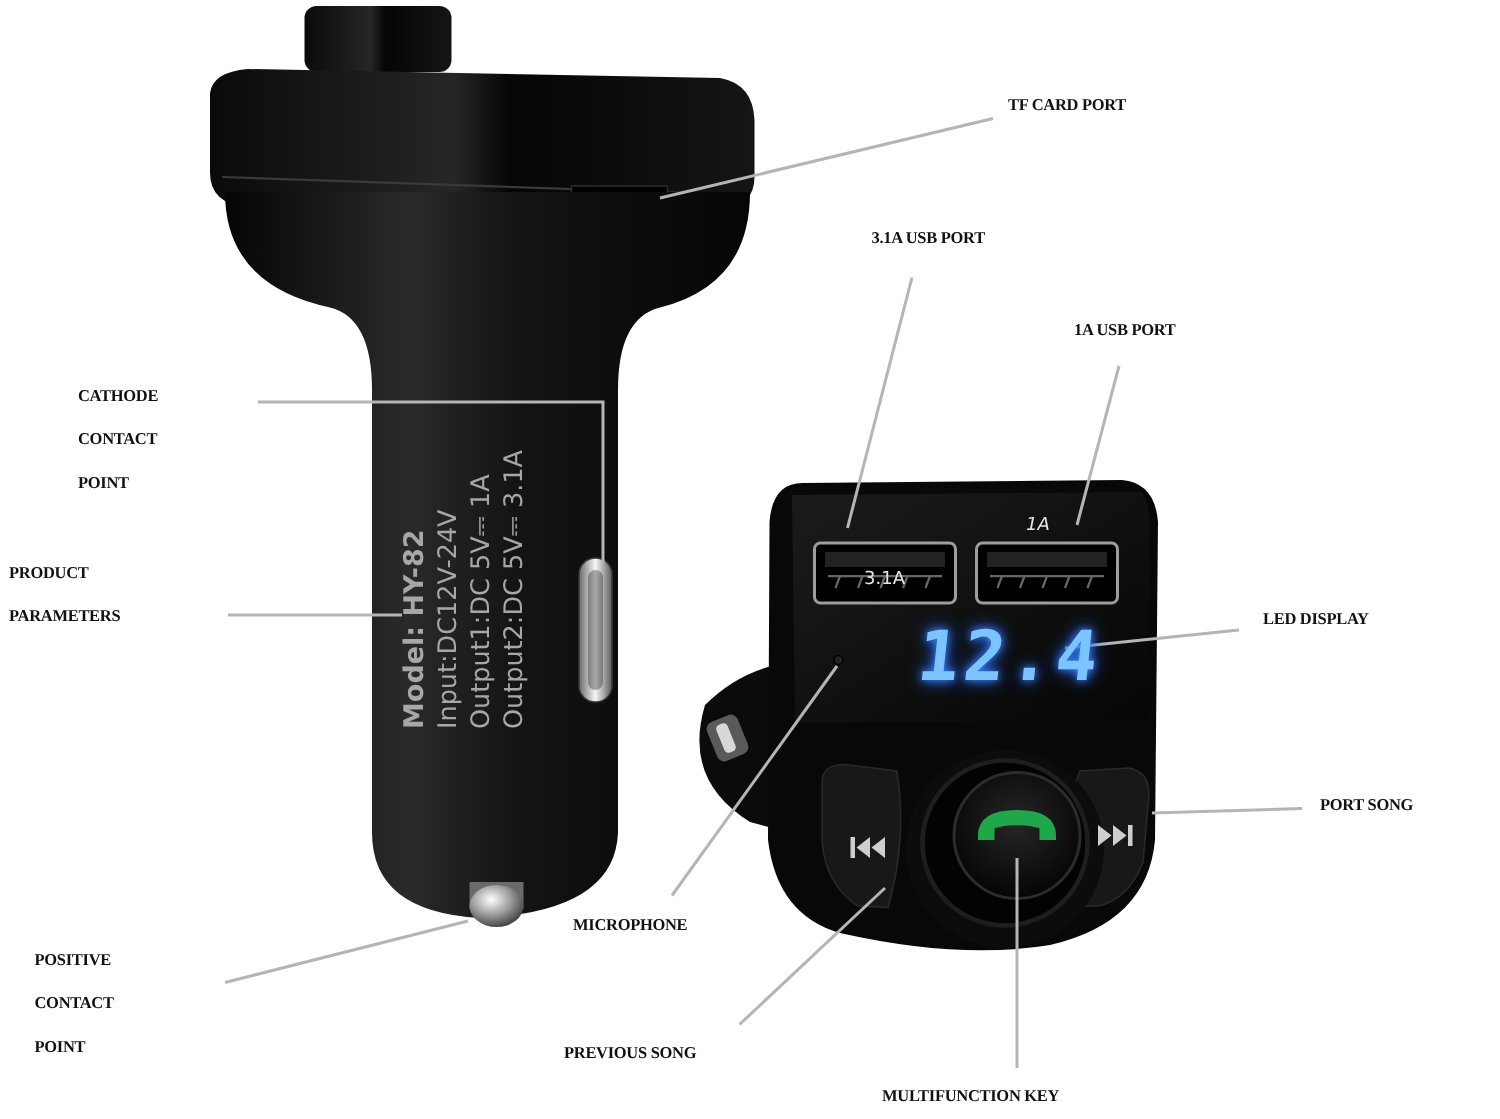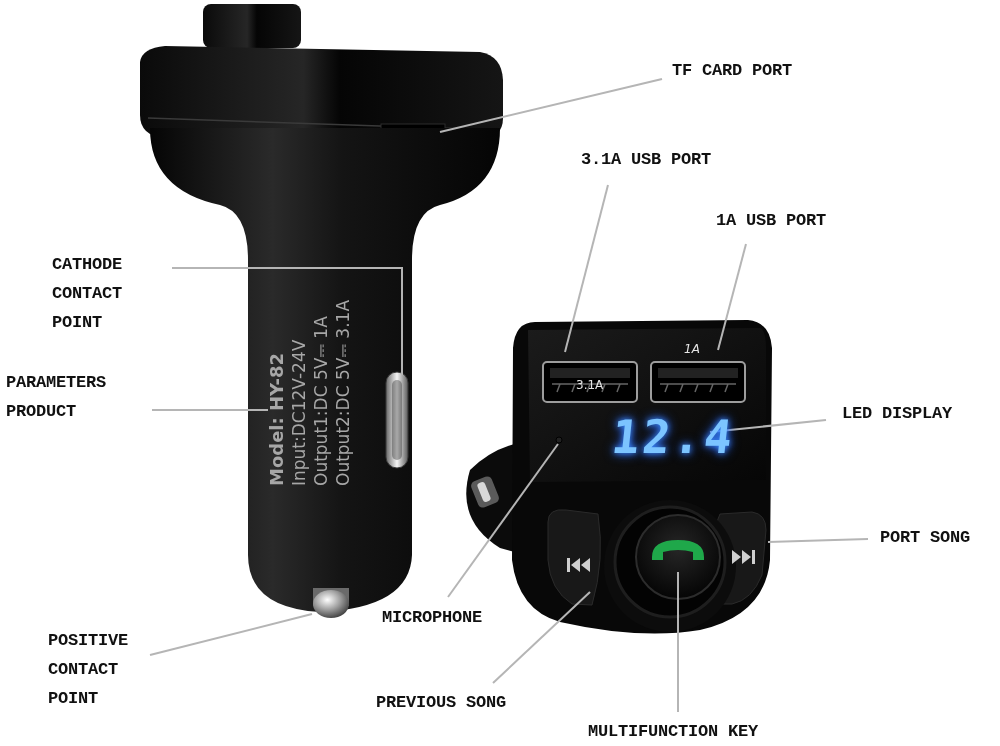--- a/index.html
+++ b/index.html
@@ -1,17 +1,17 @@
 <!DOCTYPE html>
 <html><head>
 <meta charset="utf-8">
 <style>
   html, body { margin: 0; padding: 0; background: #ffffff; }
   body { width: 1000px; height: 746px; position: relative; overflow: hidden; font-family: "Liberation Sans", "DejaVu Sans", sans-serif; }
-  .label { position: absolute; font-family: Liberation Mono, monospace; font-weight: bold; font-size: 17px; color: #111111; letter-spacing: -0.2px; line-height: 29px; white-space: nowrap; }
+  .label { position: absolute; font-family: Liberation Serif, serif; font-weight: bold; font-size: 11px; color: #111111; letter-spacing: -0.2px; line-height: 29px; white-space: nowrap; }
   svg.art { position: absolute; left: 0; top: 0; }
   .spec { position: absolute; transform-origin: left top; transform: rotate(-90deg); color: #a7a7a7; font-family: "DejaVu Sans", sans-serif; white-space: nowrap; }
   .spec div { line-height: 22px; font-size: 17px; }
   .spec .model { font-weight: bold; font-size: 18px; }
   .usb-text { position: absolute; color: #e6e6e6; font-family: "DejaVu Sans", sans-serif; font-size: 12px; }
   .led { position: absolute; color: #7cc4ff; font-family: "DejaVu Sans Mono", monospace; font-size: 46px; font-weight: bold; letter-spacing: 3px; text-shadow: 0 0 6px #3c8cff, 0 0 12px #2460ff; transform: skewX(-6deg); }
 </style>
 </head>
 <body>
 
@@ -138,28 +138,28 @@
 <div class="label" style="left:581px; top:145px;">3.1A USB PORT</div>
 <div class="label" style="left:716px; top:206px;">1A USB PORT</div>
 
 <div class="label" style="left:52px; top:216px;margin-top:34px;">
   <div>CATHODE</div>
   <div>CONTACT</div>
   <div>POINT</div>
 </div>
 
 <div class="label" style="left:6px; top:368px;">
+  <div>PRODUCT</div>
   <div>PARAMETERS</div>
-  <div>PRODUCT</div>
 </div>
 
 <div class="label" style="left:842px; top:399px;">LED DISPLAY</div>
 <div class="label" style="left:880px; top:523px;">PORT SONG</div>
 <div class="label" style="left:382px; top:603px;">MICROPHONE</div>
 
-<div class="label" style="left:48px; top:626px;">
+<div class="label" style="left:23px; top:626px;">
   <div>POSITIVE</div>
   <div>CONTACT</div>
   <div>POINT</div>
 </div>
 
 <div class="label" style="left:376px; top:688px;">PREVIOUS SONG</div>
 <div class="label" style="left:588px; top:717px;">MULTIFUNCTION KEY</div>
 
 </body></html>

